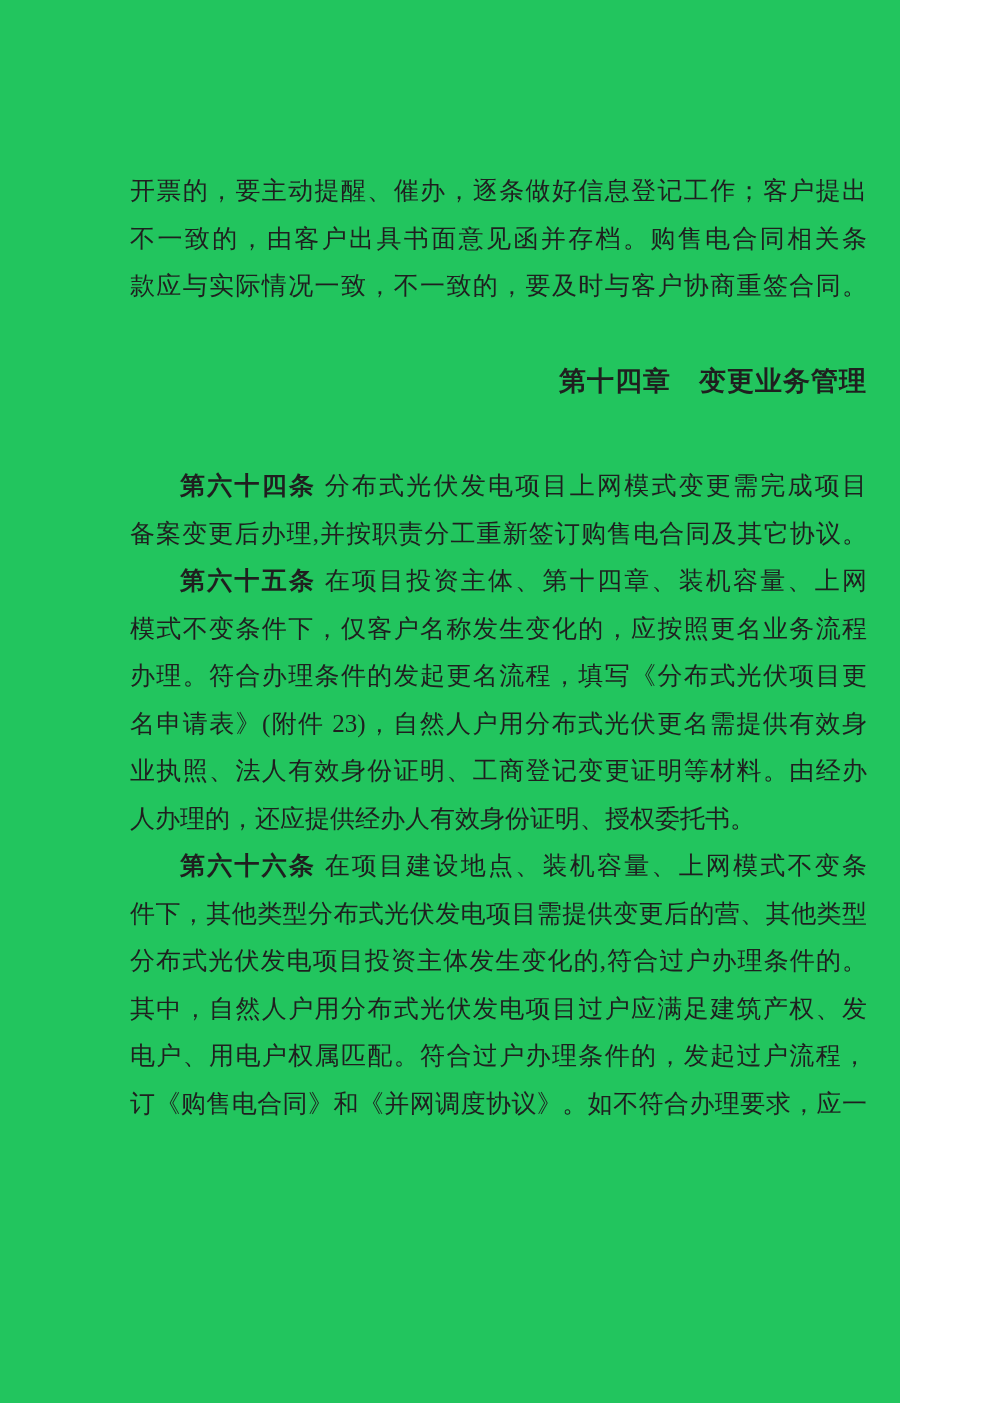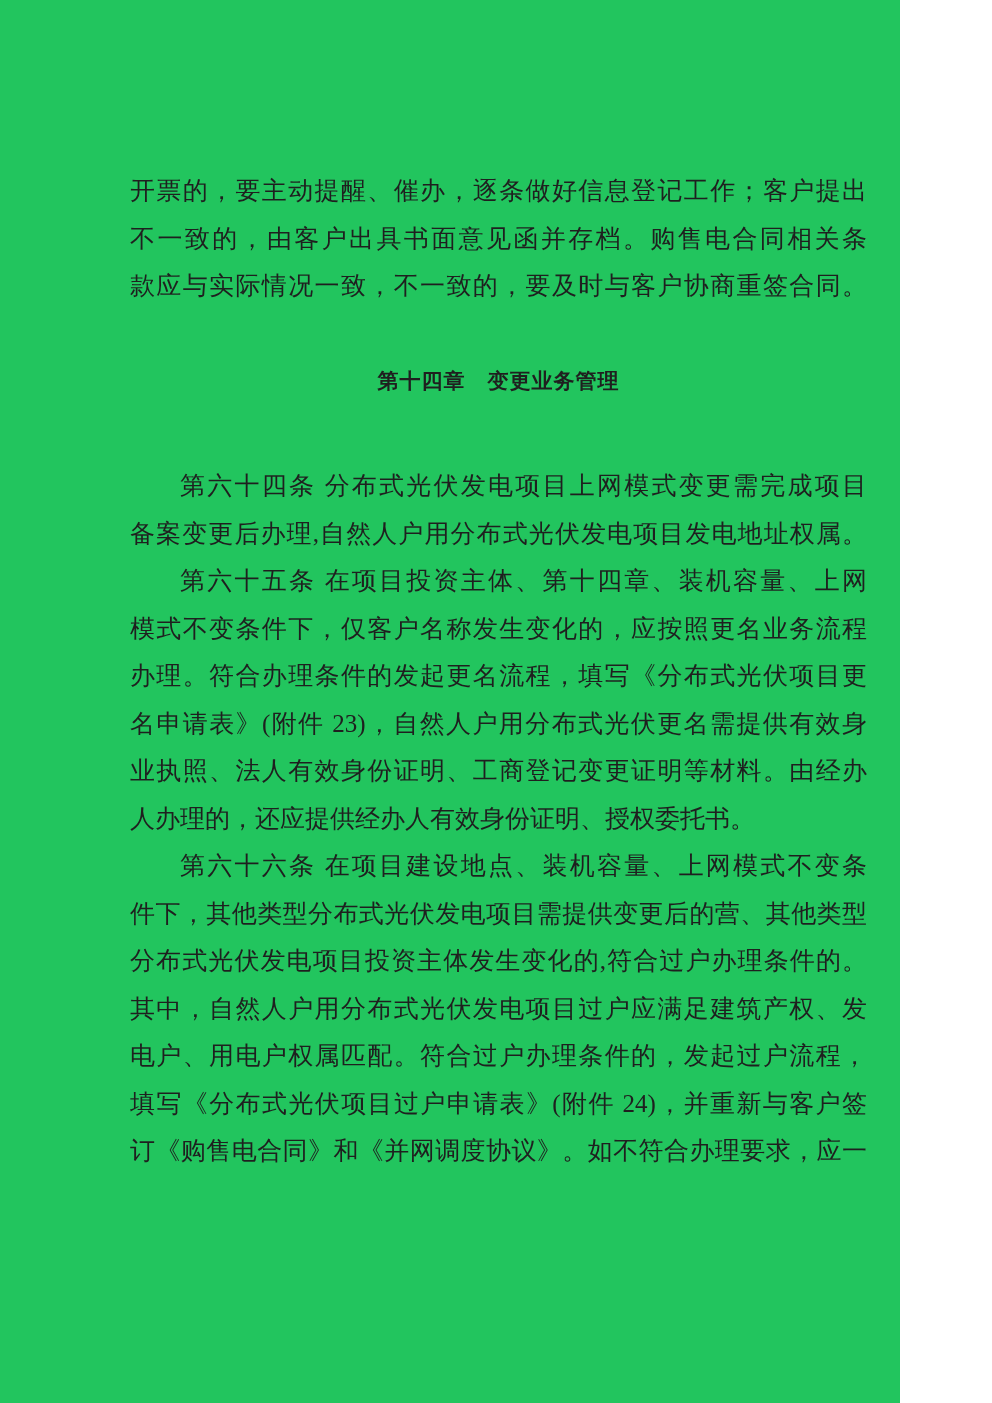--- a/index.html
+++ b/index.html
@@ -41,56 +41,55 @@
     text-align: center;
     text-align-last: left;
   }
   .line.indent {
     text-indent: 50px;
   }
   .chapter-heading {
     height: 47.5px;
     line-height: 47.5px;
     margin: 48px 0 57px 0;
-    text-align: center;
-    font-size: 21px;
+    text-align: right;
+    font-size: 27px;
     font-weight: bold;
     letter-spacing: 1px;
   }
   .seg-bold {
-    font-weight: normal;
+    font-weight: bold;
     margin-top: 43px;
   }
 </style>
 </head>
 <body>
 
 <div class="page">
   <div class="doc-body">
       <div class="para">
         <div class="line justify"><span>开票的，要主动提醒、催办，逐条做好信息登记工作；客户提出</span></div>
         <div class="line justify"><span>不一致的，由客户出具书面意见函并存档。购售电合同相关条</span></div>
         <div class="line justify"><span>款应与实际情况一致，不一致的，要及时与客户协商重签合同。</span></div>
       </div>
       <div class="chapter-heading">第十四章　变更业务管理</div>
       <div class="para">
         <div class="line justify indent"><span class="seg-bold">第六十四条</span><span> 分布式光伏发电项目上网模式变更需完成项目</span></div>
-        <div class="line justify"><span>备案变更后办理,自然人户用分布式光伏发电项目发电地址权属。</span></div>
+        <div class="line justify"><span>备案变更后办理,并按职责分工重新签订购售电合同及其它协议。</span></div>
       </div>
       <div class="para">
         <div class="line justify indent"><span class="seg-bold">第六十五条</span><span> 在项目投资主体、第十四章、装机容量、上网</span></div>
         <div class="line justify"><span>模式不变条件下，仅客户名称发生变化的，应按照更名业务流程</span></div>
         <div class="line justify"><span>办理。符合办理条件的发起更名流程，填写《分布式光伏项目更</span></div>
         <div class="line justify"><span>名申请表》(附件 23)，自然人户用分布式光伏更名需提供有效身</span></div>
         <div class="line justify"><span>业执照、法人有效身份证明、工商登记变更证明等材料。由经办</span></div>
         <div class="line nojustify"><span>人办理的，还应提供经办人有效身份证明、授权委托书。</span></div>
       </div>
       <div class="para">
         <div class="line justify indent"><span class="seg-bold">第六十六条</span><span> 在项目建设地点、装机容量、上网模式不变条</span></div>
         <div class="line justify"><span>件下，其他类型分布式光伏发电项目需提供变更后的营、其他类型</span></div>
         <div class="line justify"><span>分布式光伏发电项目投资主体发生变化的,符合过户办理条件的。</span></div>
         <div class="line justify"><span>其中，自然人户用分布式光伏发电项目过户应满足建筑产权、发</span></div>
         <div class="line justify"><span>电户、用电户权属匹配。符合过户办理条件的，发起过户流程，</span></div>
-        <div class="line justify"><span>填写《分布式光伏项目过户申请表》(附件 24)，并重新与客户签</span></div>
         <div class="line justify"><span>订《购售电合同》和《并网调度协议》。如不符合办理要求，应一</span></div>
       </div>
     </div>
 </div>
 
 </body></html>

